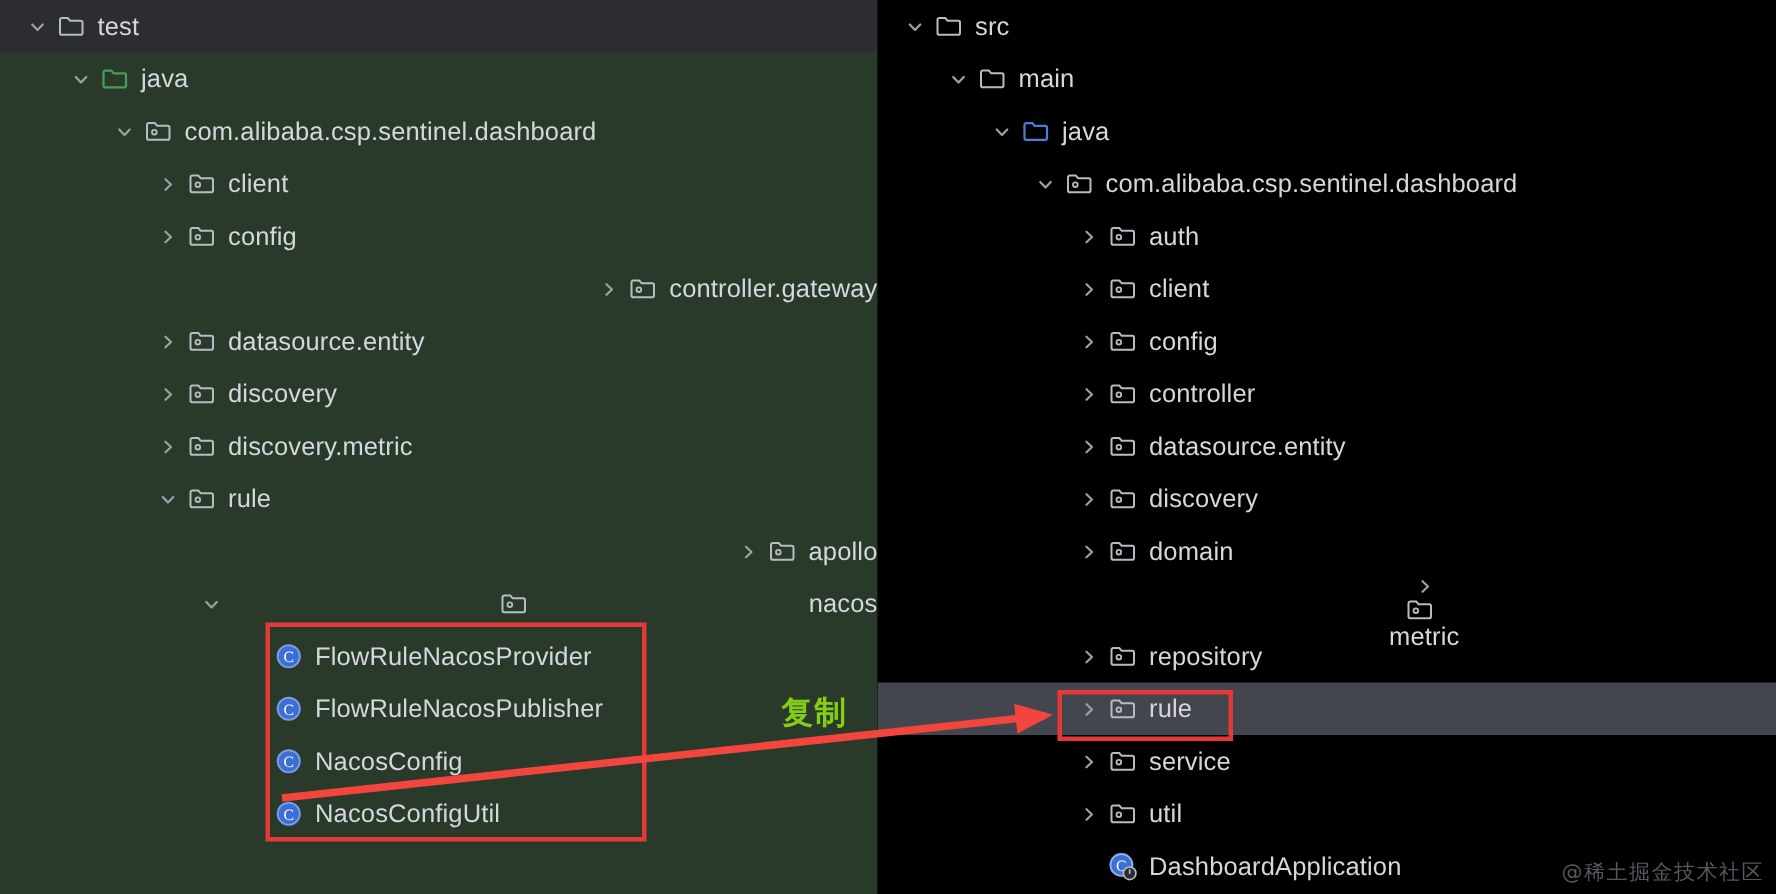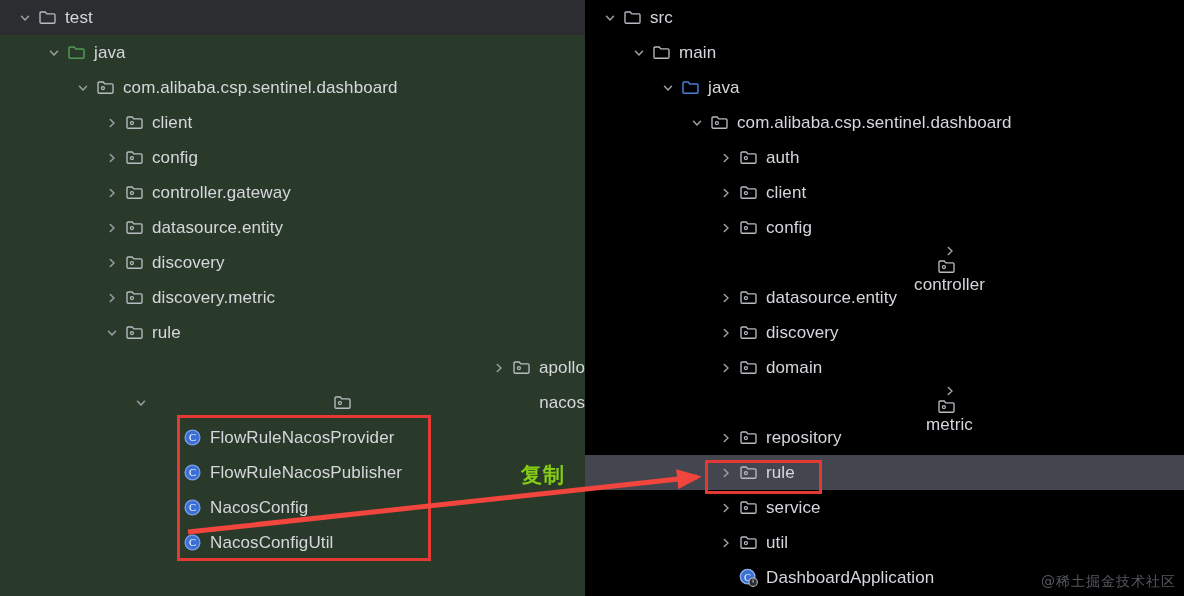--- a/index.html
+++ b/index.html
@@ -143,21 +143,21 @@
             </svg>
           </span>
           <span class="ic">
             <svg width="19" height="19" viewBox="0 0 19 19">
               <path d="M2 5.2 A1.2 1.2 0 0 1 3.2 4 H7.2 L8.8 5.9 H15.8 A1.2 1.2 0 0 1 17 7.1 V14 A1.2 1.2 0 0 1 15.8 15.2 H3.2 A1.2 1.2 0 0 1 2 14 Z" fill="none" stroke="#b7bcc2" stroke-width="1.35"></path>
               <circle cx="6.9" cy="10.1" r="1.55" fill="none" stroke="#b7bcc2" stroke-width="1.2"></circle>
             </svg>
           </span>
           <span class="label">config</span>
         </div>
-        <div class="row" style="padding-left: 101px;">
+        <div class="row" style="padding-left: 101px; justify-content: flex-end;">
           <span class="arrow">
             <svg width="12" height="12" viewBox="0 0 12 12">
               <path d="M4.3 2.5 L8 6 L4.3 9.5" fill="none" stroke="#9aa0a6" stroke-width="1.5" stroke-linecap="round" stroke-linejoin="round"></path>
             </svg>
           </span>
           <span class="ic">
             <svg width="19" height="19" viewBox="0 0 19 19">
               <path d="M2 5.2 A1.2 1.2 0 0 1 3.2 4 H7.2 L8.8 5.9 H15.8 A1.2 1.2 0 0 1 17 7.1 V14 A1.2 1.2 0 0 1 15.8 15.2 H3.2 A1.2 1.2 0 0 1 2 14 Z" fill="none" stroke="#b7bcc2" stroke-width="1.35"></path>
               <circle cx="6.9" cy="10.1" r="1.55" fill="none" stroke="#b7bcc2" stroke-width="1.2"></circle>
             </svg>
@@ -381,21 +381,21 @@
             </svg>
           </span>
           <span class="ic">
             <svg width="19" height="19" viewBox="0 0 19 19">
               <path d="M2 5.2 A1.2 1.2 0 0 1 3.2 4 H7.2 L8.8 5.9 H15.8 A1.2 1.2 0 0 1 17 7.1 V14 A1.2 1.2 0 0 1 15.8 15.2 H3.2 A1.2 1.2 0 0 1 2 14 Z" fill="none" stroke="#b7bcc2" stroke-width="1.35"></path>
               <circle cx="6.9" cy="10.1" r="1.55" fill="none" stroke="#b7bcc2" stroke-width="1.2"></circle>
             </svg>
           </span>
           <span class="label">config</span>
         </div>
-        <div class="row" style="padding-left: 130px; flex-direction: column;">
+        <div class="row" style="padding-left: 130px;">
           <span class="arrow">
             <svg width="12" height="12" viewBox="0 0 12 12">
               <path d="M4.3 2.5 L8 6 L4.3 9.5" fill="none" stroke="#9aa0a6" stroke-width="1.5" stroke-linecap="round" stroke-linejoin="round"></path>
             </svg>
           </span>
           <span class="ic">
             <svg width="19" height="19" viewBox="0 0 19 19">
               <path d="M2 5.2 A1.2 1.2 0 0 1 3.2 4 H7.2 L8.8 5.9 H15.8 A1.2 1.2 0 0 1 17 7.1 V14 A1.2 1.2 0 0 1 15.8 15.2 H3.2 A1.2 1.2 0 0 1 2 14 Z" fill="none" stroke="#b7bcc2" stroke-width="1.35"></path>
               <circle cx="6.9" cy="10.1" r="1.55" fill="none" stroke="#b7bcc2" stroke-width="1.2"></circle>
             </svg>

